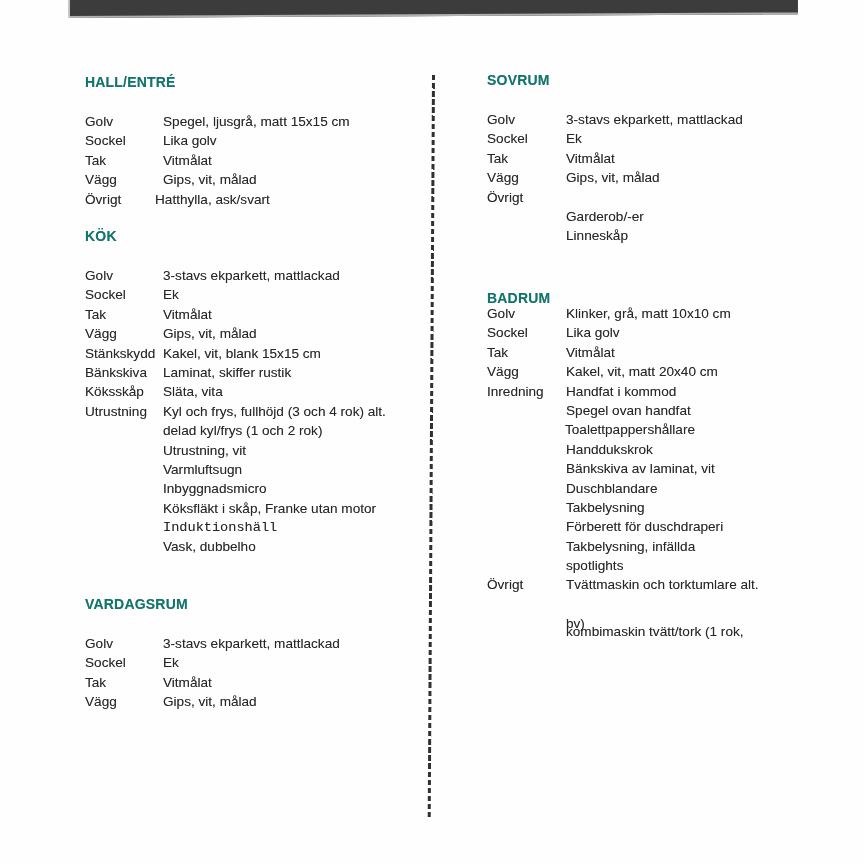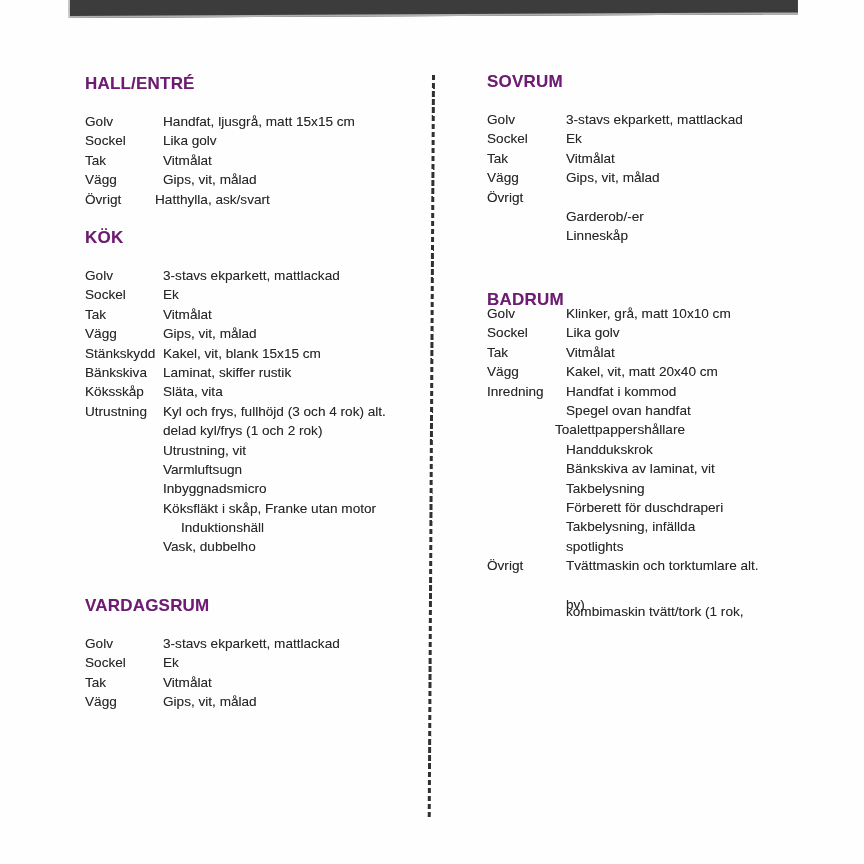--- a/index.html
+++ b/index.html
@@ -27,23 +27,23 @@
     transform:rotate(0.33deg);
     transform-origin:top center;
     background:repeating-linear-gradient(
       to bottom,
       #303030 0px,#303030 5.4px,
       rgba(255,255,255,0) 5.4px,rgba(255,255,255,0) 8.1px);
   }
   .section-title{
     position:absolute;
     font-weight:bold;
-    font-size:17px;
+    font-size:14px;
     letter-spacing:.2px;
-    color:#701a75;
+    color:#0f766e;
     white-space:nowrap;
     text-shadow:0 0 .6px rgba(40,40,40,.35);
   }
   .section-lines{position:absolute;}
   .line{position:relative;height:19.4px;}
   .label,.value{
     position:absolute;top:0;
     font-size:13.6px;
     line-height:19.4px;
     white-space:nowrap;
@@ -56,21 +56,21 @@
 
 <div id="page" style="background: rgb(254, 254, 254);">
   <div id="bar-clip">
     <div id="top-bar" style="background: rgb(60, 60, 60);"></div>
   </div>
   <div id="divider"></div>
 <div class="section-title" style="left: 85px; top: 74px;">HALL/ENTRÉ</div>
     <div class="section-lines" style="left: 85px; top: 112px; width: 345px;">
       <div class="line">
         <span class="label">Golv</span>
-        <span class="value" style="left: 78px;">Handfat, ljusgrå, matt 15x15 cm</span>
+        <span class="value" style="left: 78px;">Spegel, ljusgrå, matt 15x15 cm</span>
       </div>
       <div class="line">
         <span class="label">Sockel</span>
         <span class="value" style="left: 78px;">Lika golv</span>
       </div>
       <div class="line">
         <span class="label">Tak</span>
         <span class="value" style="left: 78px;">Vitmålat</span>
       </div>
       <div class="line">
@@ -131,21 +131,21 @@
       <div class="line">
         <span class="label"></span>
         <span class="value" style="left: 78px;">Inbyggnadsmicro</span>
       </div>
       <div class="line">
         <span class="label"></span>
         <span class="value" style="left: 78px;">Köksfläkt i skåp, Franke utan motor</span>
       </div>
       <div class="line">
         <span class="label"></span>
-        <span class="value" style="left: 96px;">Induktionshäll</span>
+        <span class="value" style="left: 78px; font-family: Liberation Mono, monospace;">Induktionshäll</span>
       </div>
       <div class="line">
         <span class="label"></span>
         <span class="value" style="left: 78px;">Vask, dubbelho</span>
       </div>
     </div>
     <div class="section-title" style="left: 85px; top: 596px;">VARDAGSRUM</div>
     <div class="section-lines" style="left: 85px; top: 634px; width: 345px;">
       <div class="line">
         <span class="label">Golv</span>
@@ -216,29 +216,33 @@
       <div class="line">
         <span class="label">Inredning</span>
         <span class="value" style="left: 79px;">Handfat i kommod</span>
       </div>
       <div class="line">
         <span class="label"></span>
         <span class="value" style="left: 79px;">Spegel ovan handfat</span>
       </div>
       <div class="line">
         <span class="label"></span>
-        <span class="value" style="left: 68px;">Toalettpappershållare</span>
+        <span class="value" style="left: 78px;">Toalettpappershållare</span>
       </div>
       <div class="line">
         <span class="label"></span>
         <span class="value" style="left: 79px;">Handdukskrok</span>
       </div>
       <div class="line">
         <span class="label"></span>
         <span class="value" style="left: 79px;">Bänkskiva av laminat, vit</span>
+      </div>
+      <div class="line">
+        <span class="label"></span>
+        <span class="value" style="left: 79px;">Duschblandare</span>
       </div>
       <div class="line">
         <span class="label"></span>
         <span class="value" style="left: 79px;">Takbelysning</span>
       </div>
       <div class="line">
         <span class="label"></span>
         <span class="value" style="left: 79px;">Förberett för duschdraperi</span>
       </div>
       <div class="line">

